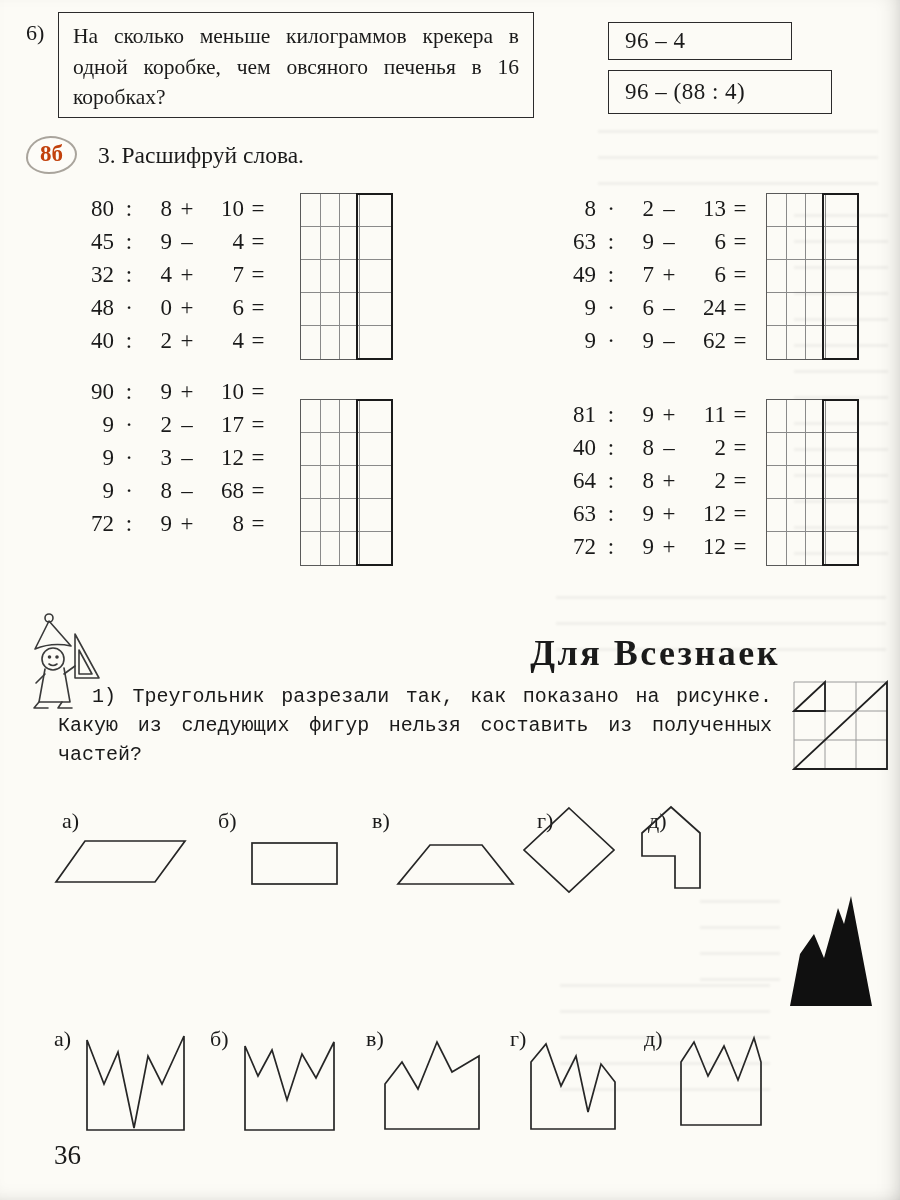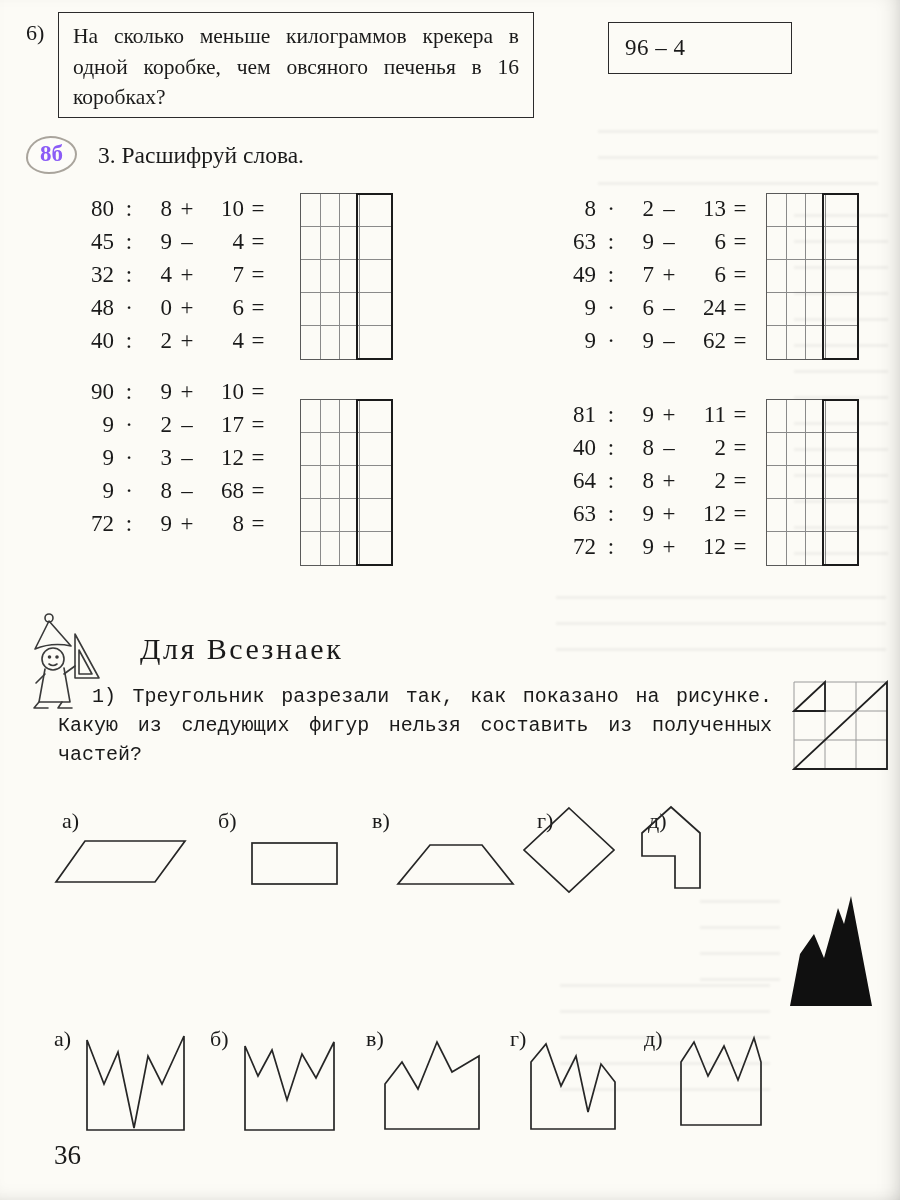--- a/index.html
+++ b/index.html
@@ -5,59 +5,62 @@
   * { box-sizing: border-box; }
   body { margin:0; background:#d8d5ce; font-family:"Liberation Serif", serif; }
   #page { position:relative; width:900px; height:1200px; margin:0 auto; background:#fcfbf6; color:#1a1a1a; overflow:hidden; }
   #page::after{content:"";position:absolute;inset:0;pointer-events:none;
     box-shadow:inset -16px 0 26px -20px rgba(0,0,0,.28), inset 0 -12px 22px -18px rgba(0,0,0,.18);}
   .abs{position:absolute;}
   .label{font-size:22px;}
   .box{border:1.6px solid #2b2b2b; padding:8px 14px;}
   .ptext{margin:0;font-size:21.5px;line-height:1.42;text-align:justify;}
   .ansbox{border:1.8px solid #2b2b2b;display:flex;align-items:center;padding-left:16px;font-size:23px;letter-spacing:.5px;}
-  .badge{font-weight:bold;font-size:23px;color:#8b5cf6;border:2.2px solid #a9a49c;
+  .badge{font-weight:bold;font-size:23px;color:#c2410c;border:2.2px solid #a9a49c;
     border-radius:48% 52% 55% 45% / 58% 48% 52% 42%;padding:3px 12px 5px;background:#fdfcf8;}
   .section-title{font-size:23.5px;}
   .eq-block{font-size:23px;}
   .eq-row{display:flex;height:33px;align-items:center;}
   .t{display:inline-block;}
   .tn1{width:48px;text-align:right;}
   .top{width:30px;text-align:center;}
   .tn2{width:28px;text-align:right;}
   .tn3{width:42px;text-align:right;}
   .teq{width:28px;text-align:center;}
   .answer-grid{width:93px;border:1.4px solid #5a5a5a;}
   .grid-row{display:flex;height:33px;}
   .grid-row .cell{width:19.5px;border-right:1px solid #8a8a8a;border-bottom:1px solid #8a8a8a;}
   .grid-row .cell.last{width:31px;border-right:none;}
   .grid-row:last-child .cell{border-bottom:none;}
   .answer-grid::after{content:"";position:absolute;top:-1.4px;bottom:-1.4px;right:-1.4px;width:33px;
     border:2.4px solid #1b1b1b;pointer-events:none;}
-  .heading{font-size:30px;font-weight:normal;letter-spacing:2.5px;text-align:left;}
+  .heading{font-size:36px;font-weight:bold;letter-spacing:2.5px;text-align:right;}
   .para{font-size:20px;line-height:1.45;text-align:justify;text-indent:34px;margin:0;font-family:Liberation Mono, monospace;}
   .optlabel{font-size:22px;}
   .shape{stroke:#262626;stroke-width:1.7;fill:none;stroke-linejoin:miter;}
   .gridline{stroke:#9a9a9a;stroke-width:1;}
   .figline{stroke:#202020;stroke-width:1.8;fill:none;}
   .pagenum{font-size:27px;margin-left:24px;}
   .bleed{opacity:.55;filter:blur(1.2px);
     background:repeating-linear-gradient(to bottom, rgba(100,100,100,.14) 0 3px, transparent 3px 26px);}
 </style>
 </head>
 <body>
 
 <div id="page">
 
   <span class="abs label" style="left:26px;top:20px">6)</span>
   <div class="abs box" style="left:58px;top:12px;width:476px;height:106px">
     <p class="ptext">На сколько меньше килограммов крекера в одной коробке, чем овсяного печенья в 16 коробках?</p>
   </div>
-  <div class="abs ansbox" style="left:608px;top:22px;width:184px;height:52px">
+  <div class="abs ansbox" style="left:608px;top:22px;width:184px;height:38px">
     <span>96 – 4</span>
+  </div>
+  <div class="abs ansbox" style="left:608px;top:70px;width:224px;height:44px">
+    <span>96 – (88 : 4)</span>
   </div>
 
   <span class="abs badge" style="left:26px;top:136px">8б</span>
   <span class="abs section-title" style="left:98px;top:142px">3. Расшифруй слова.</span>
 
   <div class="abs eq-block" style="left:66px;top:192px">
       <div class="eq-row">
         <span class="t tn1">80</span>
         <span class="t top">:</span>
         <span class="t tn2">8</span>

